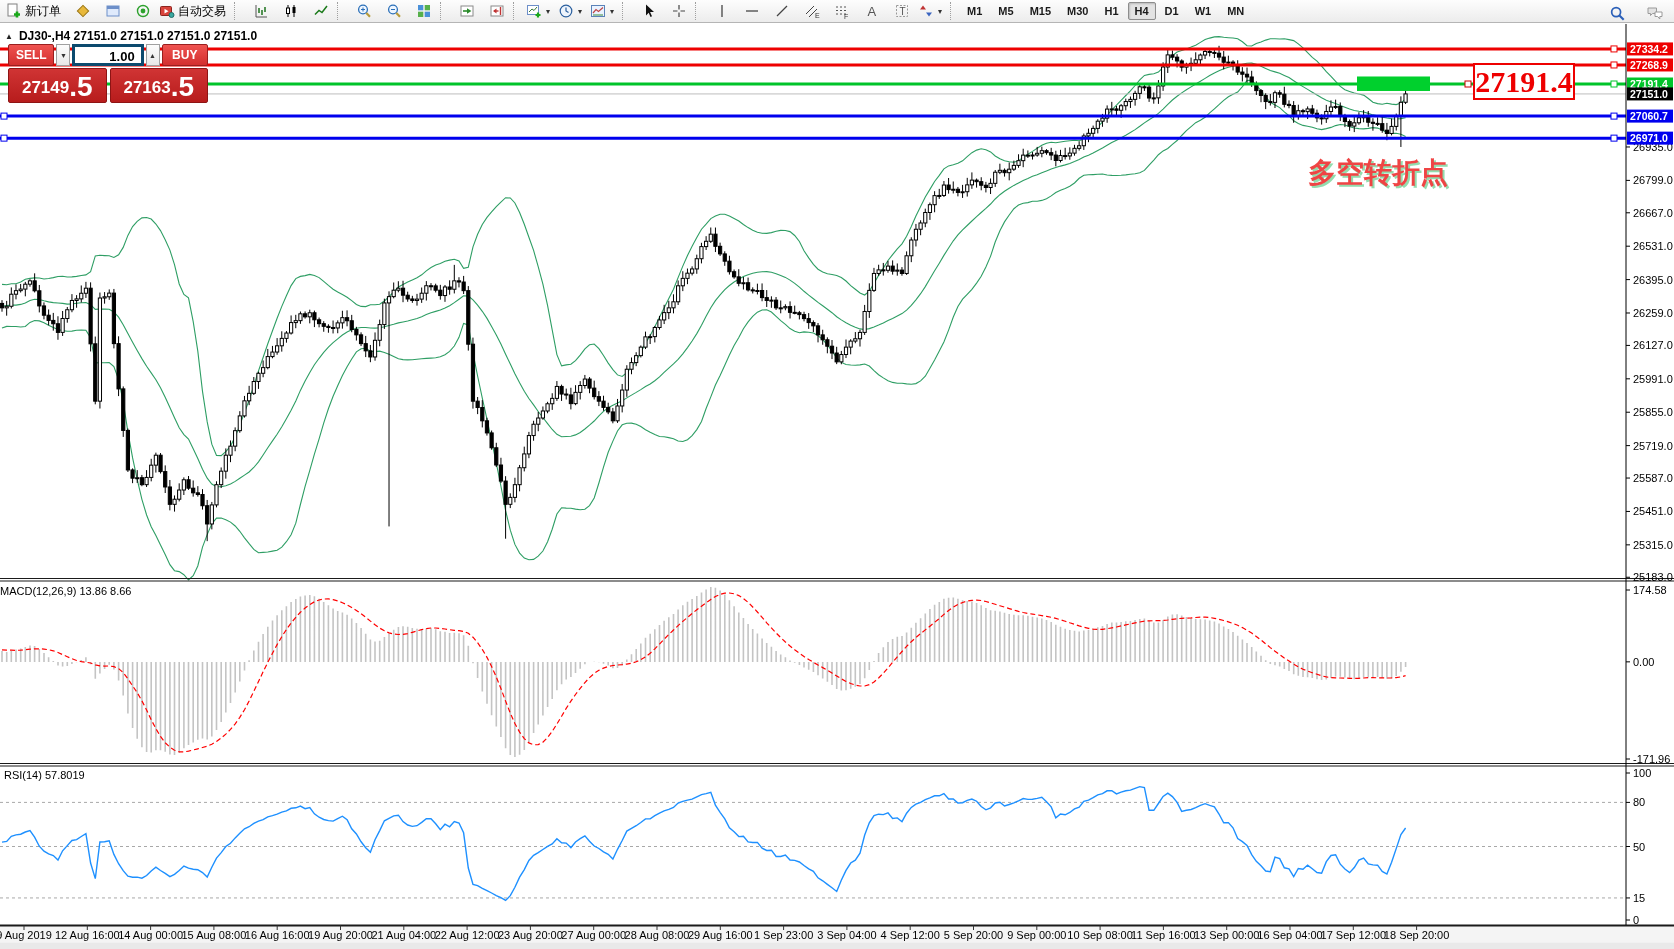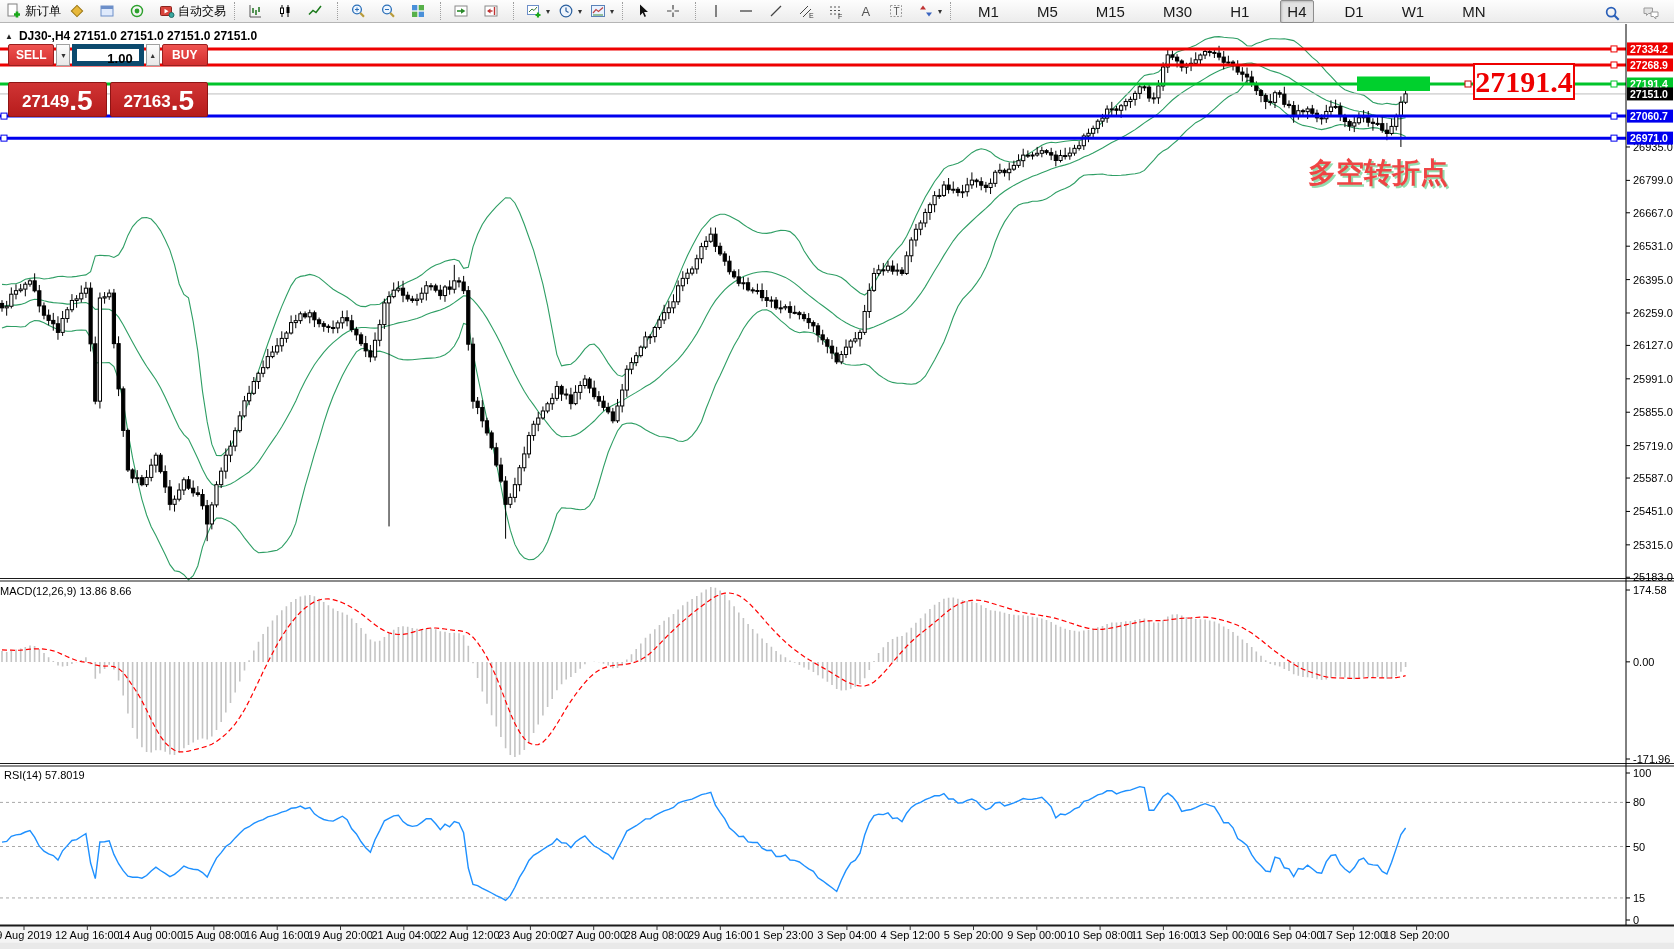--- a/index.html
+++ b/index.html
@@ -1,40 +1,40 @@
 <!DOCTYPE html>
 <html><head>
 <meta charset="utf-8">
 <style>
   html,body{margin:0;padding:0;}
   body{width:1674px;height:949px;background:#fff;font-family:"Liberation Sans",sans-serif;overflow:hidden;position:relative;}
   
   #toolbar{position:absolute;top:0;left:0;width:1674px;height:23px;background:linear-gradient(#fdfdfd,#ececec);border-bottom:1px solid #b5b5b5;display:flex;align-items:center;padding-left:2px;box-sizing:border-box;}
-  .tbtn{height:20px;min-width:22px;display:flex;align-items:center;justify-content:flex-start;gap:3px;padding:0 3px;border:1px solid transparent;border-radius:2px;cursor:default;}
+  .tbtn{height:20px;min-width:22px;display:flex;align-items:center;justify-content:flex-end;gap:3px;padding:0 3px;border:1px solid transparent;border-radius:2px;cursor:default;}
   .tbtn svg{display:block;}
   .tlabel{font-size:12px;color:#000;white-space:nowrap;}
   .tsep{width:4px;height:18px;border-left:1px dotted #9f9f9f;margin:0 4px;}
   .caret{font-size:8px;color:#333;margin-left:1px;}
   #tf-group{display:flex;align-items:center;}
-  .tf{font-size:15px;color:#1a1a1a;padding:2px 6px;margin:0 12px;border:1px solid transparent;border-radius:2px;}
+  .tf{font-size:11px;color:#1a1a1a;padding:2px 6px;margin:0 1px;border:1px solid transparent;border-radius:2px;font-weight:bold;}
   .tf.active{background:#e3e3e3;border:1px solid #8d8d8d;box-shadow:inset 1px 1px 2px rgba(0,0,0,.18);}
   #toolbar-right{position:absolute;right:6px;top:2px;display:flex;gap:8px;align-items:center;}
   
   #chart-wrap{position:absolute;top:24px;left:0;width:1674px;height:925px;}
   #chart{position:absolute;top:0;left:0;}
   .overlay{position:absolute;z-index:5;}
   #title-line{left:5px;top:5px;font-size:12px;font-weight:bold;color:#000;display:flex;align-items:center;gap:6px;}
   #collapse-glyph{font-size:8px;color:#222;}
   
   #one-click{left:8px;top:20px;width:200px;border-radius:25px;}
   .oc-row1{display:flex;gap:2px;align-items:center;}
   .oc-btn{width:47px;height:22px;background:linear-gradient(#ef5350,#d32f2f);color:#fff;font-size:12px;font-weight:bold;display:flex;align-items:center;justify-content:center;border:1px solid #991f1f;border-radius:2px;box-sizing:border-box;}
   .oc-spin{width:14px;height:22px;background:linear-gradient(#fcfcfc,#e8e8e8);border:1px solid #a0a0a0;font-size:7px;color:#333;display:flex;align-items:center;justify-content:center;box-sizing:border-box;}
-  .oc-vol{width:72px;height:22px;background:#fff;border:5px solid #0c4a6e;font-size:13px;font-weight:bold;color:#000;text-align:right;padding-right:6px;line-height:20px;box-sizing:border-box;}
-  .oc-row2{display:flex;gap:3px;margin-top:16px;}
+  .oc-vol{width:72px;height:22px;background:#fff;border:3px solid #0c4a6e;font-size:13px;font-weight:bold;color:#000;text-align:right;padding-right:6px;line-height:20px;box-sizing:border-box;}
+  .oc-row2{display:flex;gap:3px;margin-top:2px;}
   .oc-price{width:99px;height:35px;background:linear-gradient(#d03434,#b71c1c);color:#fff;border:1px solid #8e1414;border-radius:2px;display:flex;align-items:flex-end;justify-content:center;padding-bottom:1px;box-sizing:border-box;}
   .oc-price .pm{font-size:17px;font-weight:bold;line-height:26px;}
   .oc-price .pf{font-size:28px;font-weight:bold;line-height:28px;}
   
   #macd-label,#rsi-label{font-size:11px;color:#000;}
   #macd-label{left:0;top:561px;}
   #rsi-label{left:4px;top:745px;}
   
   #price-callout{left:1473px;top:39px;width:102px;height:37px;border:2px solid #ee0000;background:#fff;color:#ee0000;font-family:"Liberation Serif",serif;font-size:30px;font-weight:bold;display:flex;align-items:center;justify-content:center;box-sizing:border-box;}
   #turning-point{left:1308px;top:130px;font-size:28px;font-weight:bold;color:#ef4444;text-shadow:2px 2px 0 #93dcae;white-space:nowrap;}

